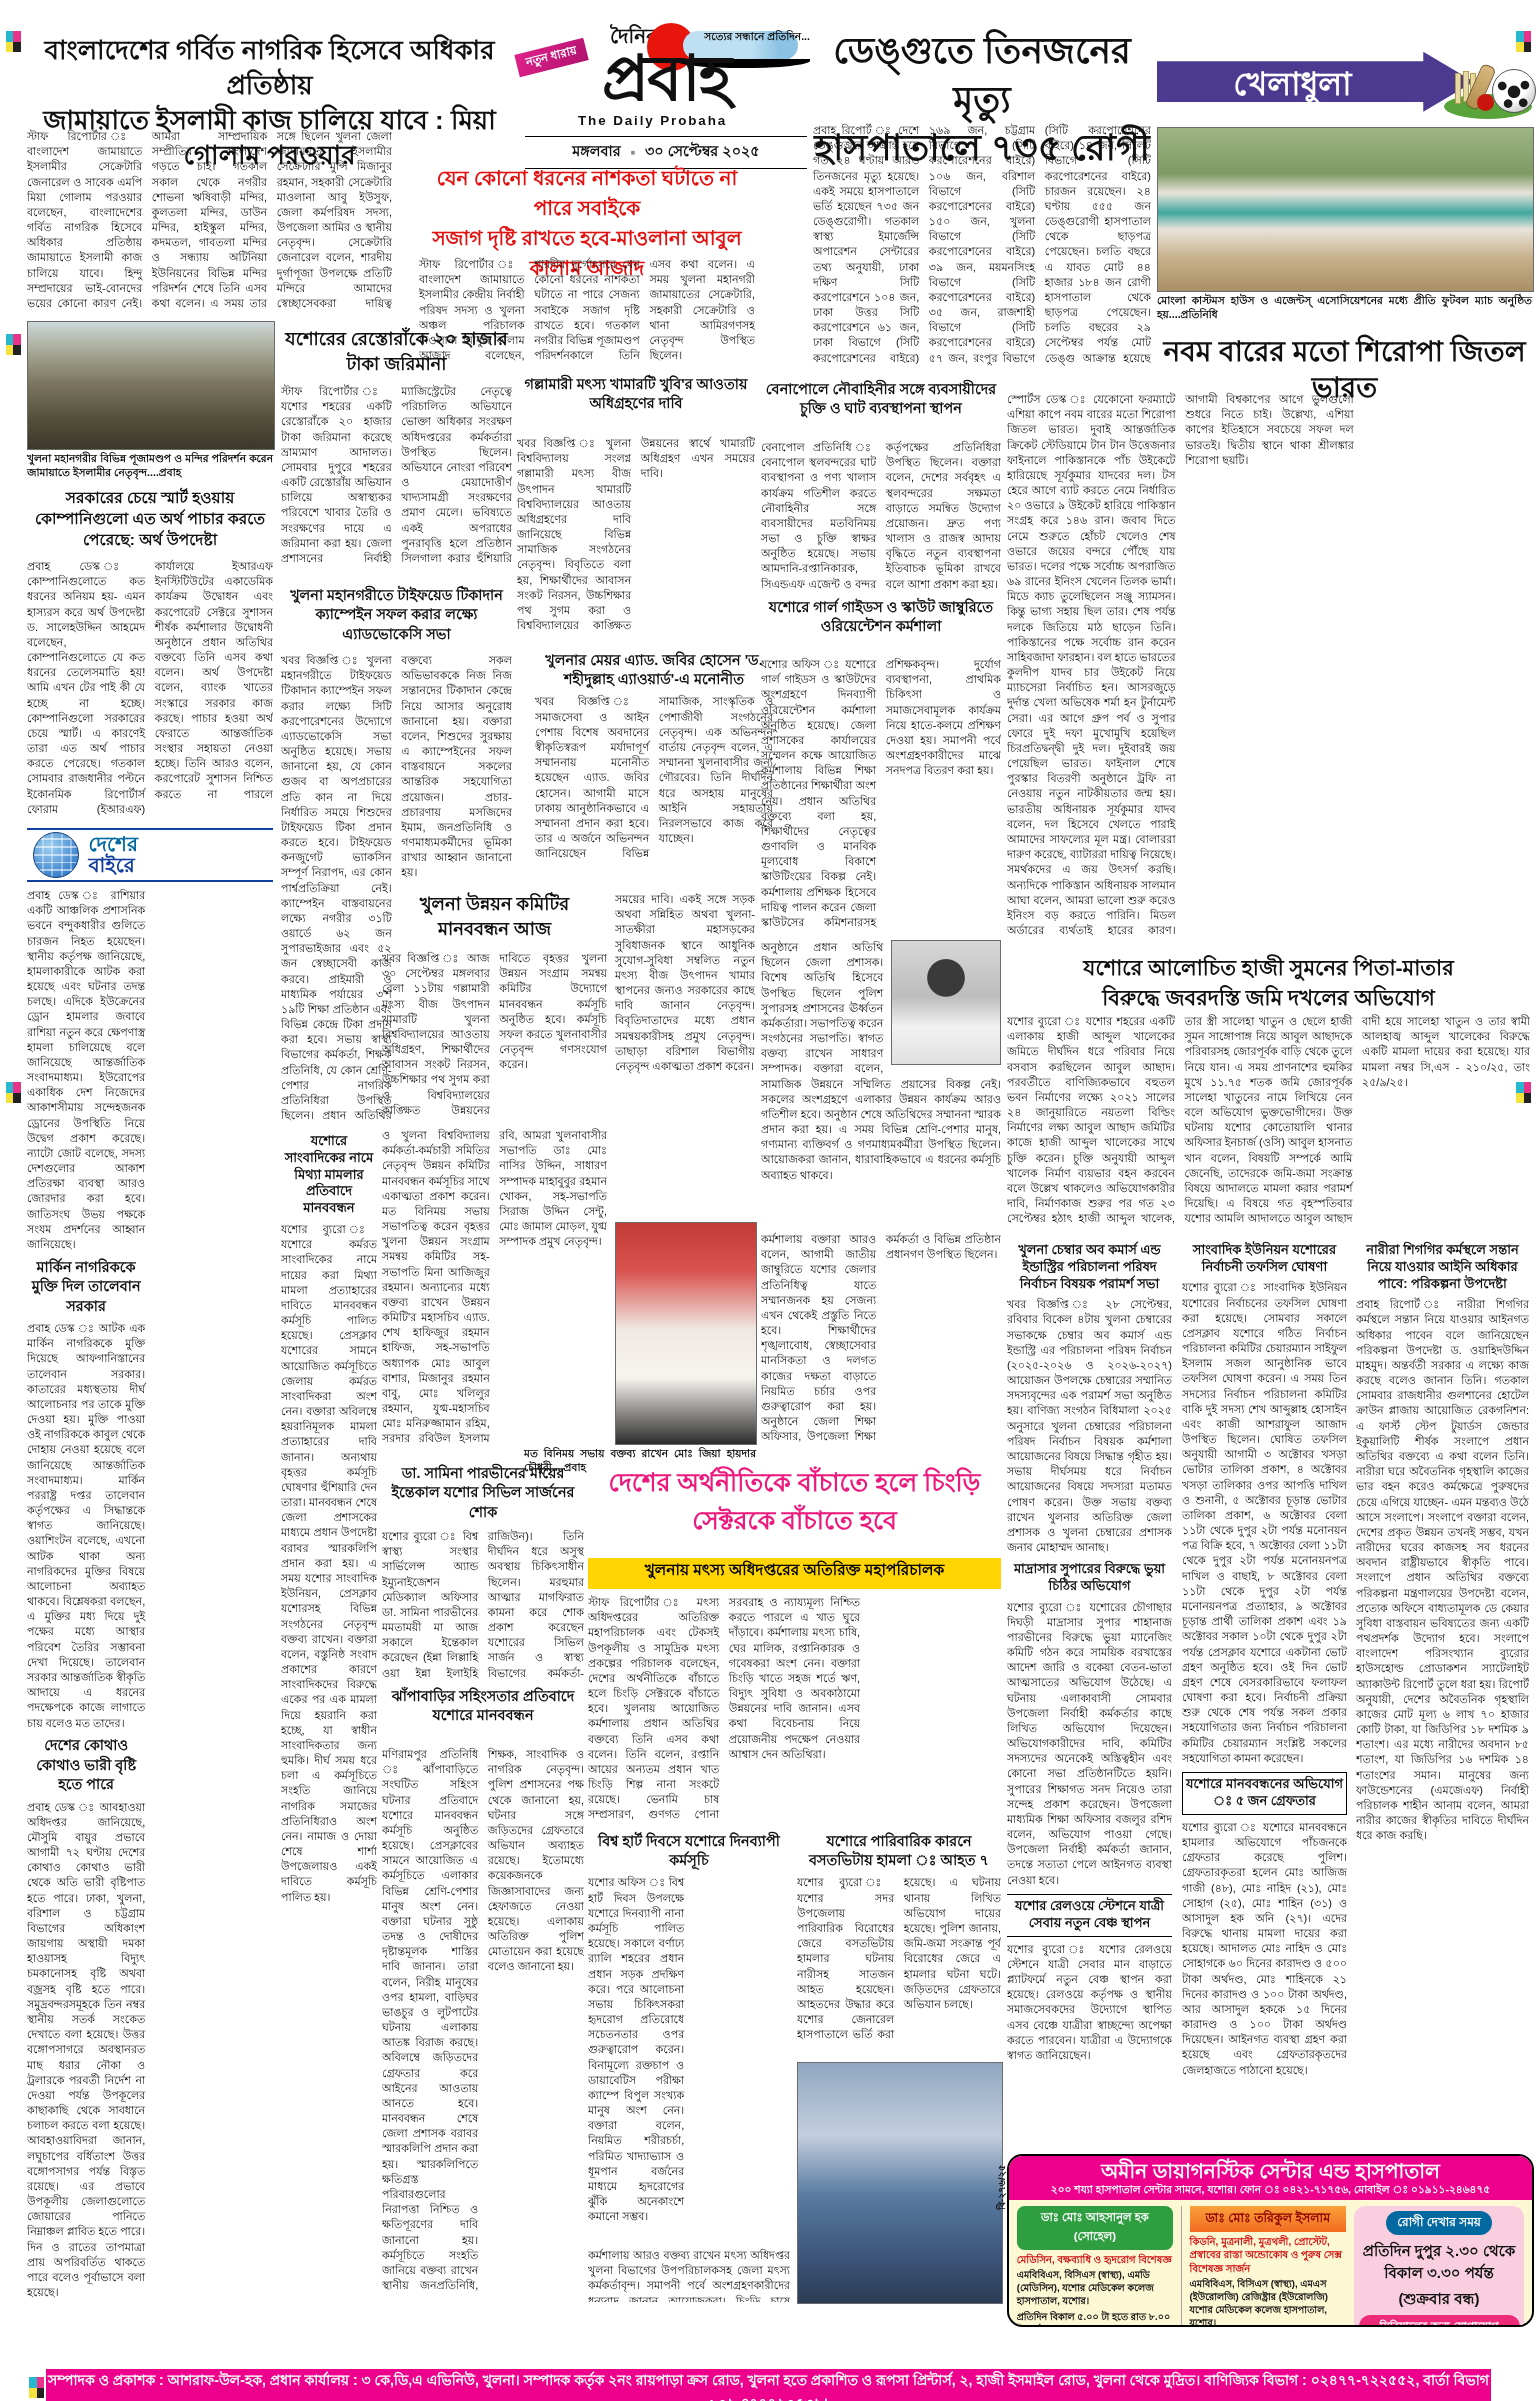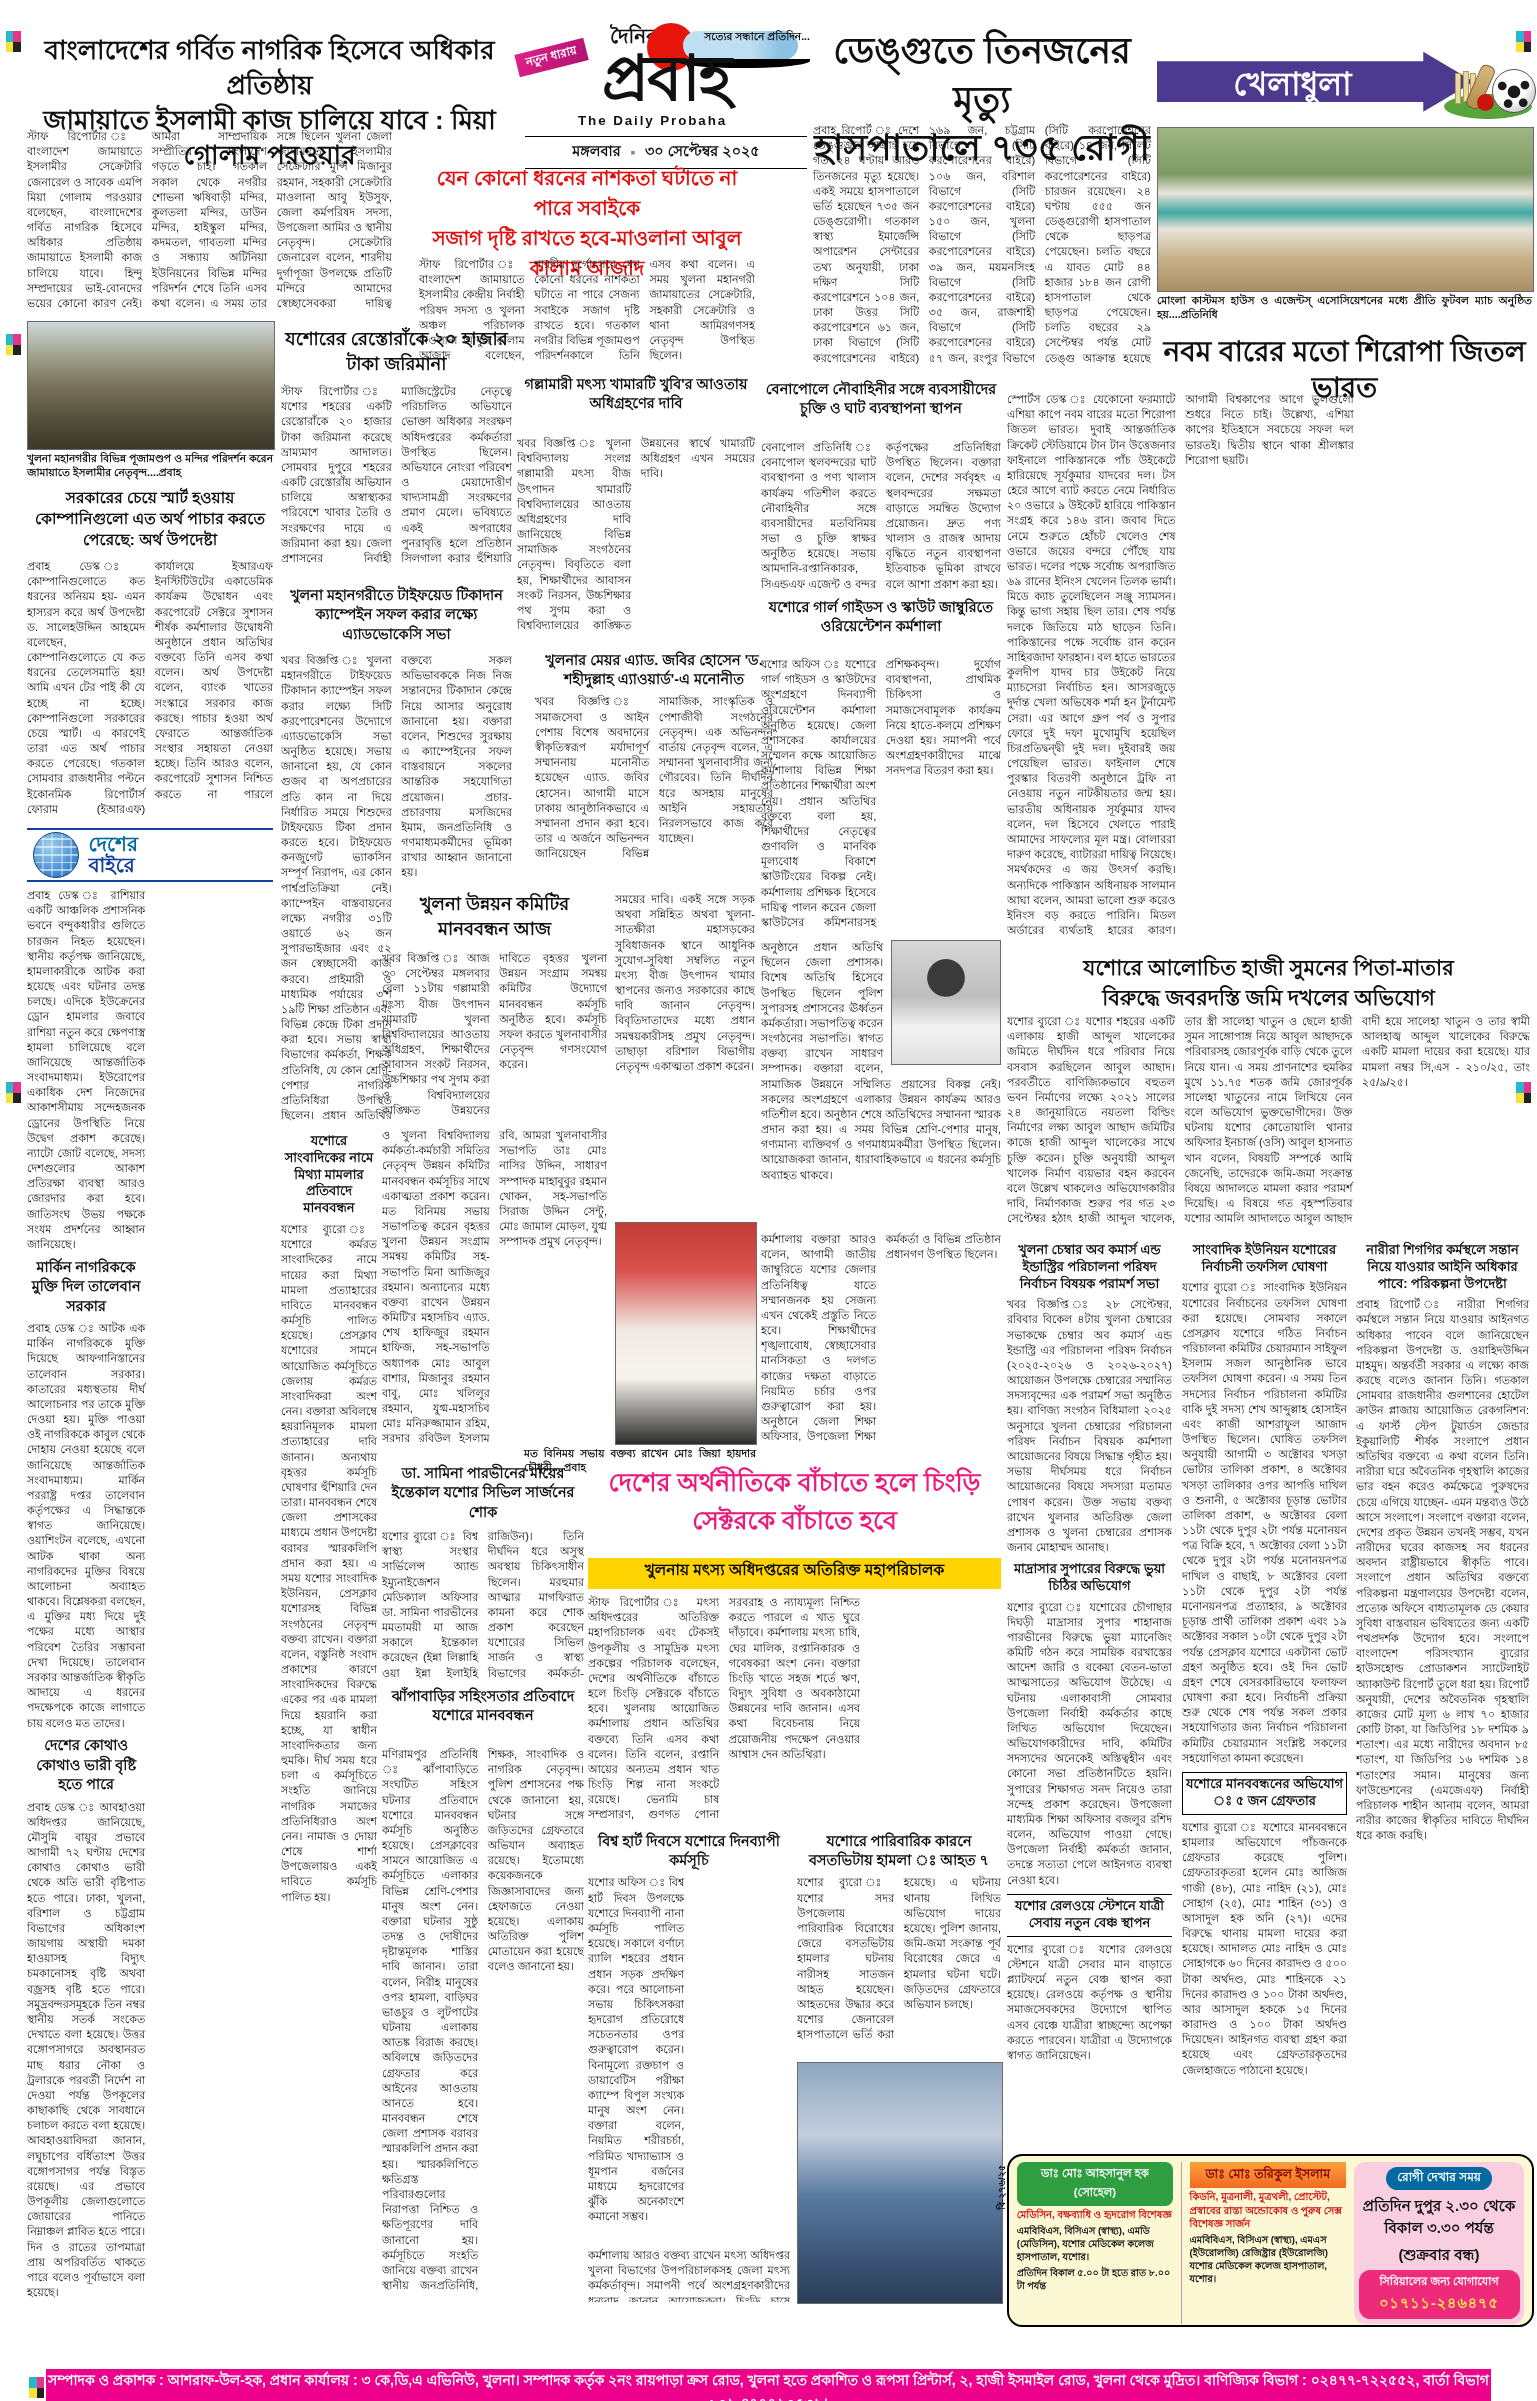--- a/index.html
+++ b/index.html
@@ -300,20 +300,24 @@
   <p>যশোর ব্যুরো ঃ যশোরে মানববন্ধনে হামলার অভিযোগে পাঁচজনকে গ্রেফতার করেছে পুলিশ। গ্রেফতারকৃতরা হলেন মোঃ আজিজ গাজী (৪৮), মোঃ নাহিদ (২১), মোঃ সোহাগ (২৫), মোঃ শাহিন (৩১) ও আসাদুল হক অনি (২৭)। এদের বিরুদ্ধে থানায় মামলা দায়ের করা হয়েছে। আদালত মোঃ নাহিদ ও মোঃ সোহাগকে ৬০ দিনের কারাদণ্ড ও ৫০০ টাকা অর্থদণ্ড, মোঃ শাহিনকে ২১ দিনের কারাদণ্ড ও ১০০ টাকা অর্থদণ্ড, আর আসাদুল হককে ১৫ দিনের কারাদণ্ড ও ১০০ টাকা অর্থদণ্ড দিয়েছেন। আইনগত ব্যবস্থা গ্রহণ করা হয়েছে এবং গ্রেফতারকৃতদের জেলহাজতে পাঠানো হয়েছে।</p>
 </div>
 
 <div class="abs bodytext flow" style="left:1356px;top:1237px;width:173px;height:911px;">
   <h3 class="hl h-col">নারীরা শিগগির কর্মস্থলে সন্তান নিয়ে যাওয়ার আইনি অধিকার পাবে: পরিকল্পনা উপদেষ্টা</h3>
   <p>প্রবাহ রিপোর্ট ঃ নারীরা শিগগির কর্মস্থলে সন্তান নিয়ে যাওয়ার আইনগত অধিকার পাবেন বলে জানিয়েছেন পরিকল্পনা উপদেষ্টা ড. ওয়াহিদউদ্দিন মাহমুদ। অন্তর্বর্তী সরকার এ লক্ষ্যে কাজ করছে বলেও জানান তিনি। গতকাল সোমবার রাজধানীর গুলশানের হোটেল ক্রাউন প্লাজায় আয়োজিত রেকগনিশন: এ ফার্স্ট স্টেপ টুয়ার্ডস জেন্ডার ইকুয়ালিটি শীর্ষক সংলাপে প্রধান অতিথির বক্তব্যে এ কথা বলেন তিনি। নারীরা ঘরে অবৈতনিক গৃহস্থালি কাজের ভার বহন করেও কর্মক্ষেত্রে পুরুষদের চেয়ে এগিয়ে যাচ্ছেন- এমন মন্তব্যও উঠে আসে সংলাপে। সংলাপে বক্তারা বলেন, দেশের প্রকৃত উন্নয়ন তখনই সম্ভব, যখন নারীদের ঘরের কাজসহ সব ধরনের অবদান রাষ্ট্রীয়ভাবে স্বীকৃতি পাবে। সংলাপে প্রধান অতিথির বক্তব্যে পরিকল্পনা মন্ত্রণালয়ের উপদেষ্টা বলেন, প্রত্যেক অফিসে বাধ্যতামূলক ডে কেয়ার সুবিধা বাস্তবায়ন ভবিষ্যতের জন্য একটি পথপ্রদর্শক উদ্যোগ হবে। সংলাপে বাংলাদেশ পরিসংখ্যান ব্যুরোর হাউসহোল্ড প্রোডাকশন স্যাটেলাইট অ্যাকাউন্ট রিপোর্ট তুলে ধরা হয়। রিপোর্ট অনুযায়ী, দেশের অবৈতনিক গৃহস্থালি কাজের মোট মূল্য ৬ লাখ ৭০ হাজার কোটি টাকা, যা জিডিপির ১৮ দশমিক ৯ শতাংশ। এর মধ্যে নারীদের অবদান ৮৫ শতাংশ, যা জিডিপির ১৬ দশমিক ১৪ শতাংশের সমান। মানুষের জন্য ফাউন্ডেশনের (এমজেএফ) নির্বাহী পরিচালক শাহীন আনাম বলেন, আমরা নারীর কাজের স্বীকৃতির দাবিতে দীর্ঘদিন ধরে কাজ করছি।</p>
 </div>
 
 <div class="abs" style="left:995px;top:2210px;width:11.5px;font-size:9.6px;font-weight:bold;transform:rotate(-90deg);transform-origin:left top;white-space:nowrap;">বি-২৭৬/২৫</div>
 <div class="abs ad" style="left:1007px;top:2154px;width:523px;height:169px;">
+  <div class="ad-head">
+    <div class="ad-title">অমীন ডায়াগনস্টিক সেন্টার এন্ড হাসপাতাল</div>
+    <div class="ad-sub">২০০ শয্যা হাসপাতাল সেন্টার সামনে, যশোর। ফোন ঃ ০৪২১-৭১৭৫৬, মোবাইল ঃ ০১৯১১-২৪৬৪৭৫</div>
+  </div>
   <div class="ad-cols">
     <div style="flex:1;">
       <div class="doc-name1">ডাঃ মোঃ আহসানুল হক (সোহেল)</div>
       <div class="doc-spec">মেডিসিন, বক্ষব্যাধি ও হৃদরোগ বিশেষজ্ঞ</div>
       <div class="doc-cred">এমবিবিএস, বিসিএস (স্বাস্থ্য), এমডি (মেডিসিন), যশোর মেডিকেল কলেজ হাসপাতাল, যশোর।</div>
       <div class="doc-cred">প্রতিদিন বিকাল ৫.০০ টা হতে রাত ৮.০০ টা পর্যন্ত</div>
 
     </div>
     <div style="flex:1;border-left:1px solid #b9a;padding-left:7.7px;">
       <div class="doc-name2">ডাঃ মোঃ তরিকুল ইসলাম</div>

